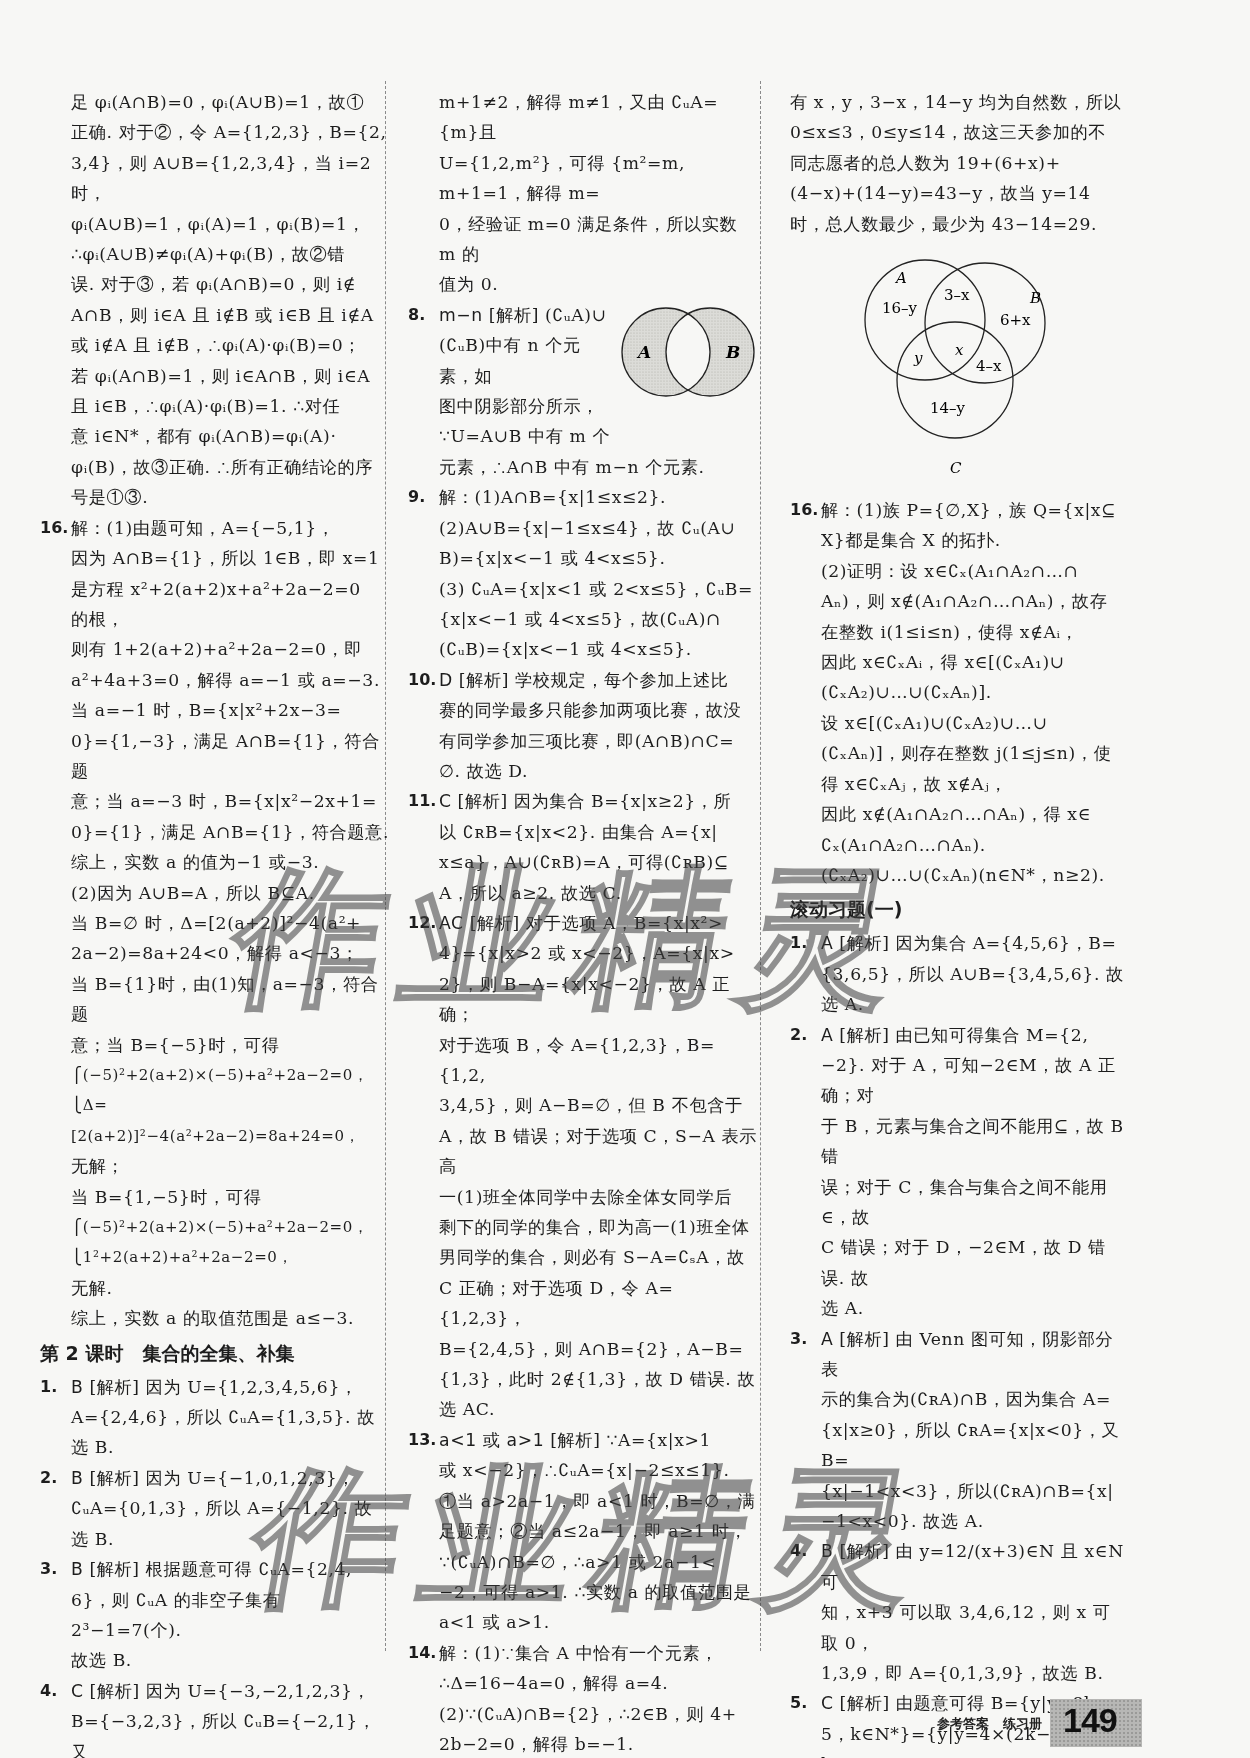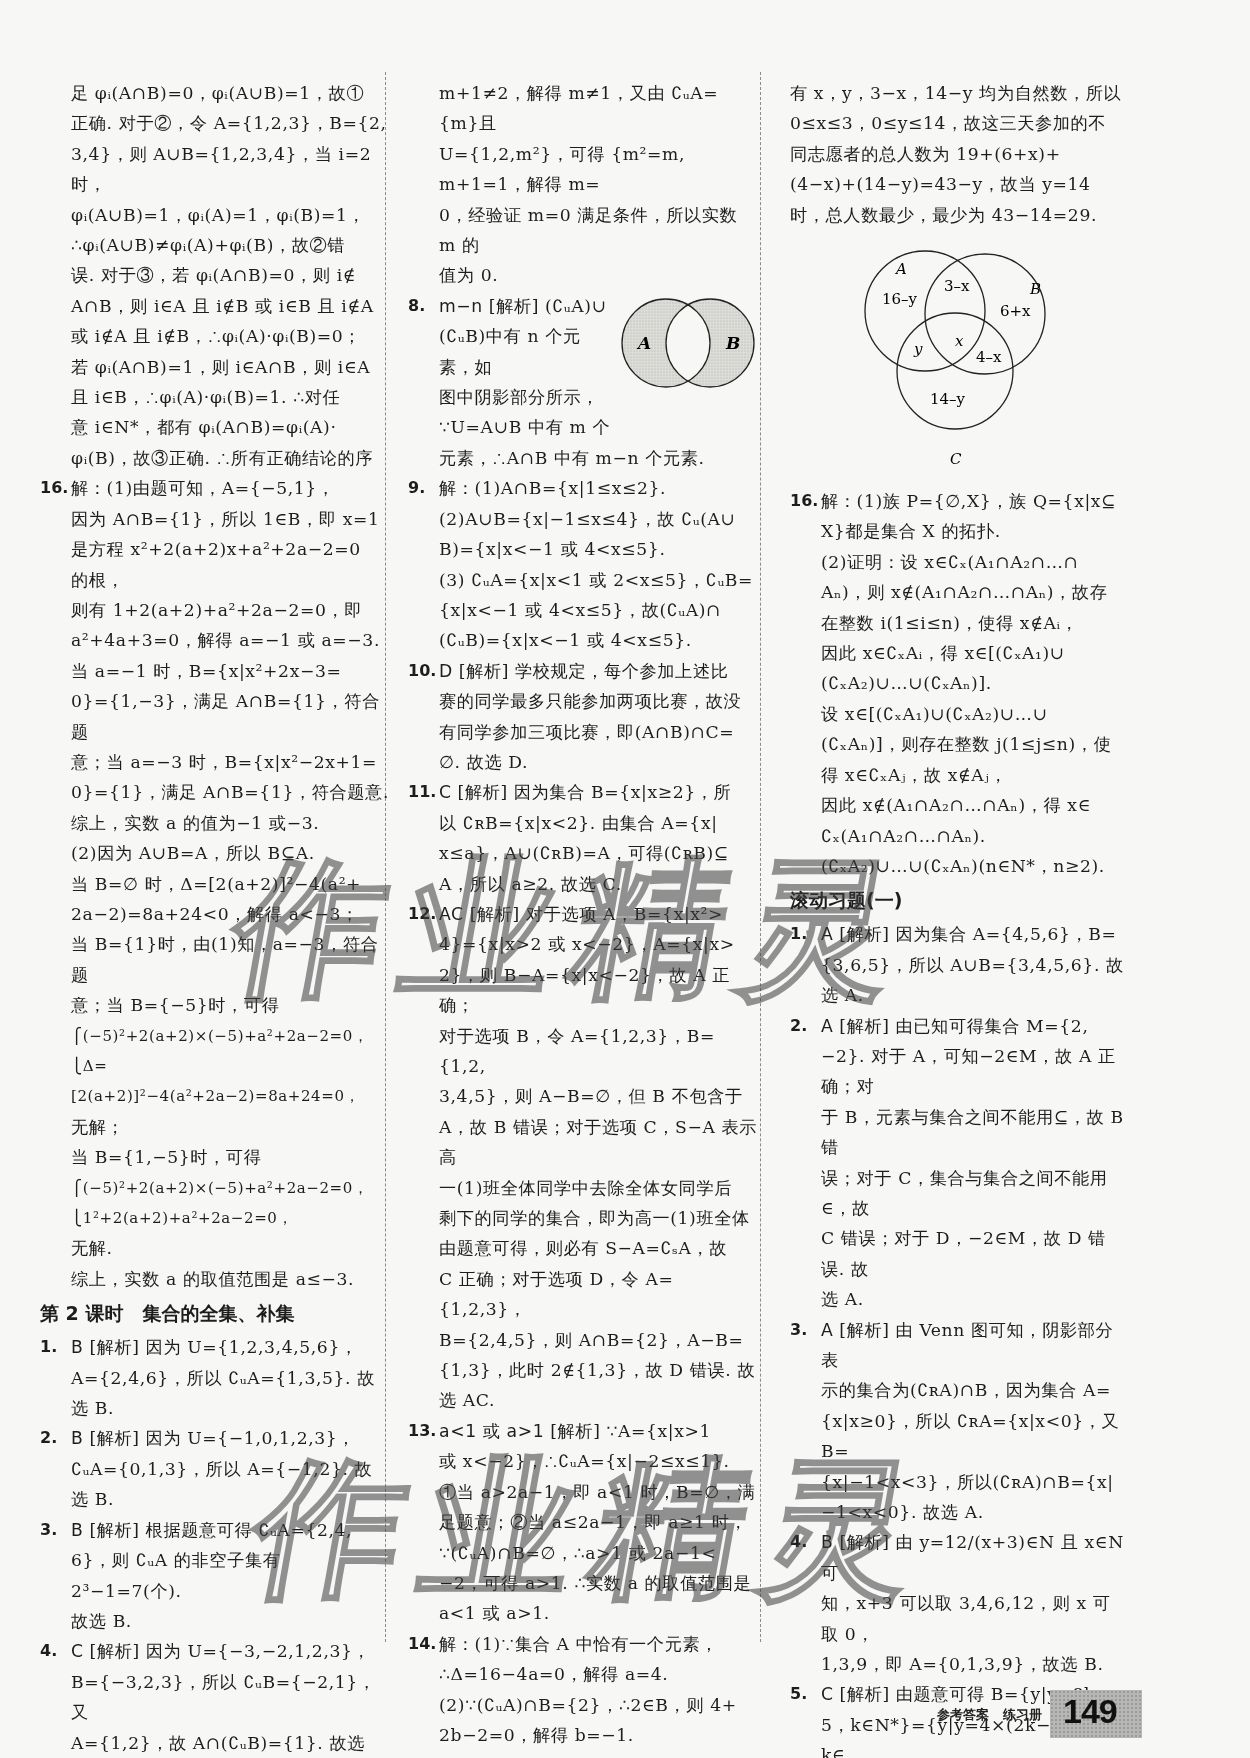--- a/index.html
+++ b/index.html
@@ -2,21 +2,21 @@
 <html><head>
 <meta charset="utf-8">
 <style>
   html, body { margin:0; padding:0; }
   body {
     width:1250px; height:1758px; position:relative; overflow:hidden;
     background:#f7f7f5;
     font-family: "DejaVu Serif", "Liberation Serif", serif;
     color:#1d1d1d;
   }
-  .page { position:absolute; left:0; top:0; width:1250px; height:1552px; }
+  .page { position:absolute; left:0; top:9px; width:1250px; height:1552px; }
   .col { position:absolute; top:78px; font-size:17.2px; line-height:30.4px; }
   .col-1 { left:40px; width:350px; }
   .col-2 { left:408px; width:350px; }
   .col-3 { left:790px; width:335px; }
   .divider { position:absolute; top:72px; height:1570px; border-left:1px dashed #8a8a8a; }
   .divider-1 { left:385px; }
   .divider-2 { left:760px; }
   .item { position:relative; padding-left:31px; }
   .item .num {
     position:absolute; left:0; top:0; font-weight:bold;
@@ -72,20 +72,21 @@
       <div class="line indent">3,4}，则 A∪B={1,2,3,4}，当 i=2 时，</div>
       <div class="line indent">φᵢ(A∪B)=1，φᵢ(A)=1，φᵢ(B)=1，</div>
       <div class="line indent">∴φᵢ(A∪B)≠φᵢ(A)+φᵢ(B)，故②错</div>
       <div class="line indent">误. 对于③，若 φᵢ(A∩B)=0，则 i∉</div>
       <div class="line indent">A∩B，则 i∈A 且 i∉B 或 i∈B 且 i∉A</div>
       <div class="line indent">或 i∉A 且 i∉B，∴φᵢ(A)·φᵢ(B)=0；</div>
       <div class="line indent">若 φᵢ(A∩B)=1，则 i∈A∩B，则 i∈A</div>
       <div class="line indent">且 i∈B，∴φᵢ(A)·φᵢ(B)=1. ∴对任</div>
       <div class="line indent">意 i∈N*，都有 φᵢ(A∩B)=φᵢ(A)·</div>
       <div class="line indent">φᵢ(B)，故③正确. ∴所有正确结论的序</div>
+      <div class="line indent">号是①③.</div>
     </div>
 
     <div class="item">
       <span class="num">16.</span>
       <div class="line">解：(1)由题可知，A={−5,1}，</div>
       <div class="line">因为 A∩B={1}，所以 1∈B，即 x=1</div>
       <div class="line">是方程 x²+2(a+2)x+a²+2a−2=0</div>
       <div class="line">的根，</div>
       <div class="line">则有 1+2(a+2)+a²+2a−2=0，即</div>
       <div class="line">a²+4a+3=0，解得 a=−1 或 a=−3.</div>
@@ -202,21 +203,21 @@
     <div class="item">
       <span class="num">12.</span>
       <div class="line"><span class="answer">AC</span><span class="tag">[解析]</span><span>对于选项 A，B={x|x²&gt;</span></div>
       <div class="line">4}={x|x&gt;2 或 x&lt;−2}，A={x|x&gt;</div>
       <div class="line">2}，则 B−A={x|x&lt;−2}，故 A 正确；</div>
       <div class="line">对于选项 B，令 A={1,2,3}，B={1,2,</div>
       <div class="line">3,4,5}，则 A−B=∅，但 B 不包含于</div>
       <div class="line">A，故 B 错误；对于选项 C，S−A 表示高</div>
       <div class="line">一(1)班全体同学中去除全体女同学后</div>
       <div class="line">剩下的同学的集合，即为高一(1)班全体</div>
-      <div class="line">由题意可得，则必有 S−A=∁ₛA，故</div>
+      <div class="line">男同学的集合，则必有 S−A=∁ₛA，故</div>
       <div class="line">C 正确；对于选项 D，令 A={1,2,3}，</div>
       <div class="line">B={2,4,5}，则 A∩B={2}，A−B=</div>
       <div class="line">{1,3}，此时 2∉{1,3}，故 D 错误. 故</div>
       <div class="line">选 AC.</div>
     </div>
 
     <div class="item">
       <span class="num">13.</span>
       <div class="line"><span class="answer">a&lt;1 或 a&gt;1</span><span class="tag">[解析]</span><span>∵A={x|x&gt;1</span></div>
       <div class="line">或 x&lt;−2}，∴∁ᵤA={x|−2≤x≤1}.</div>

